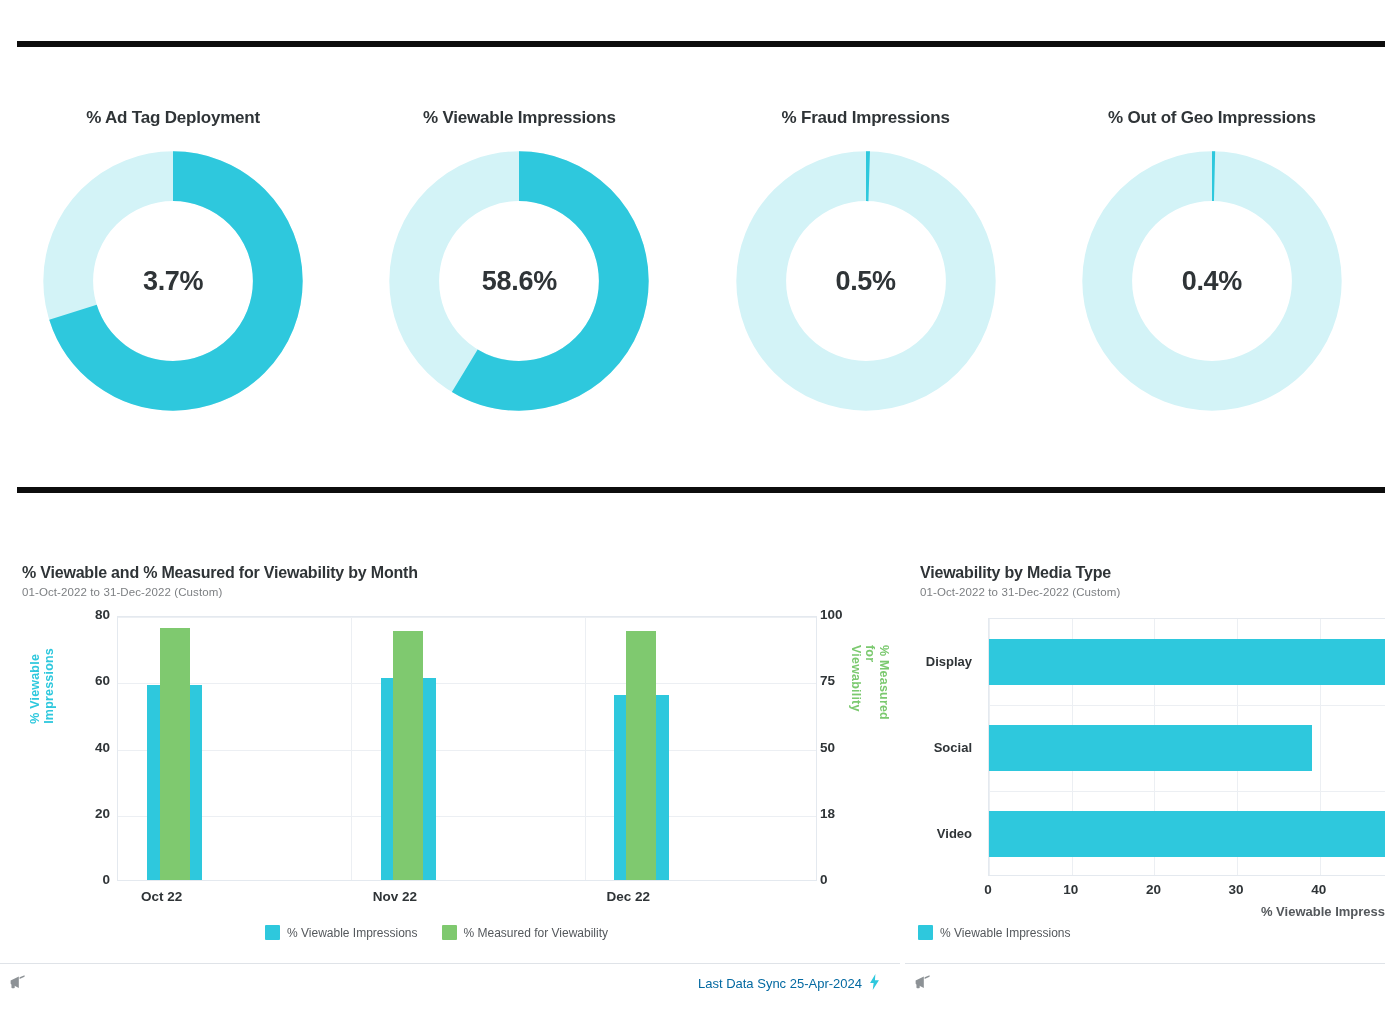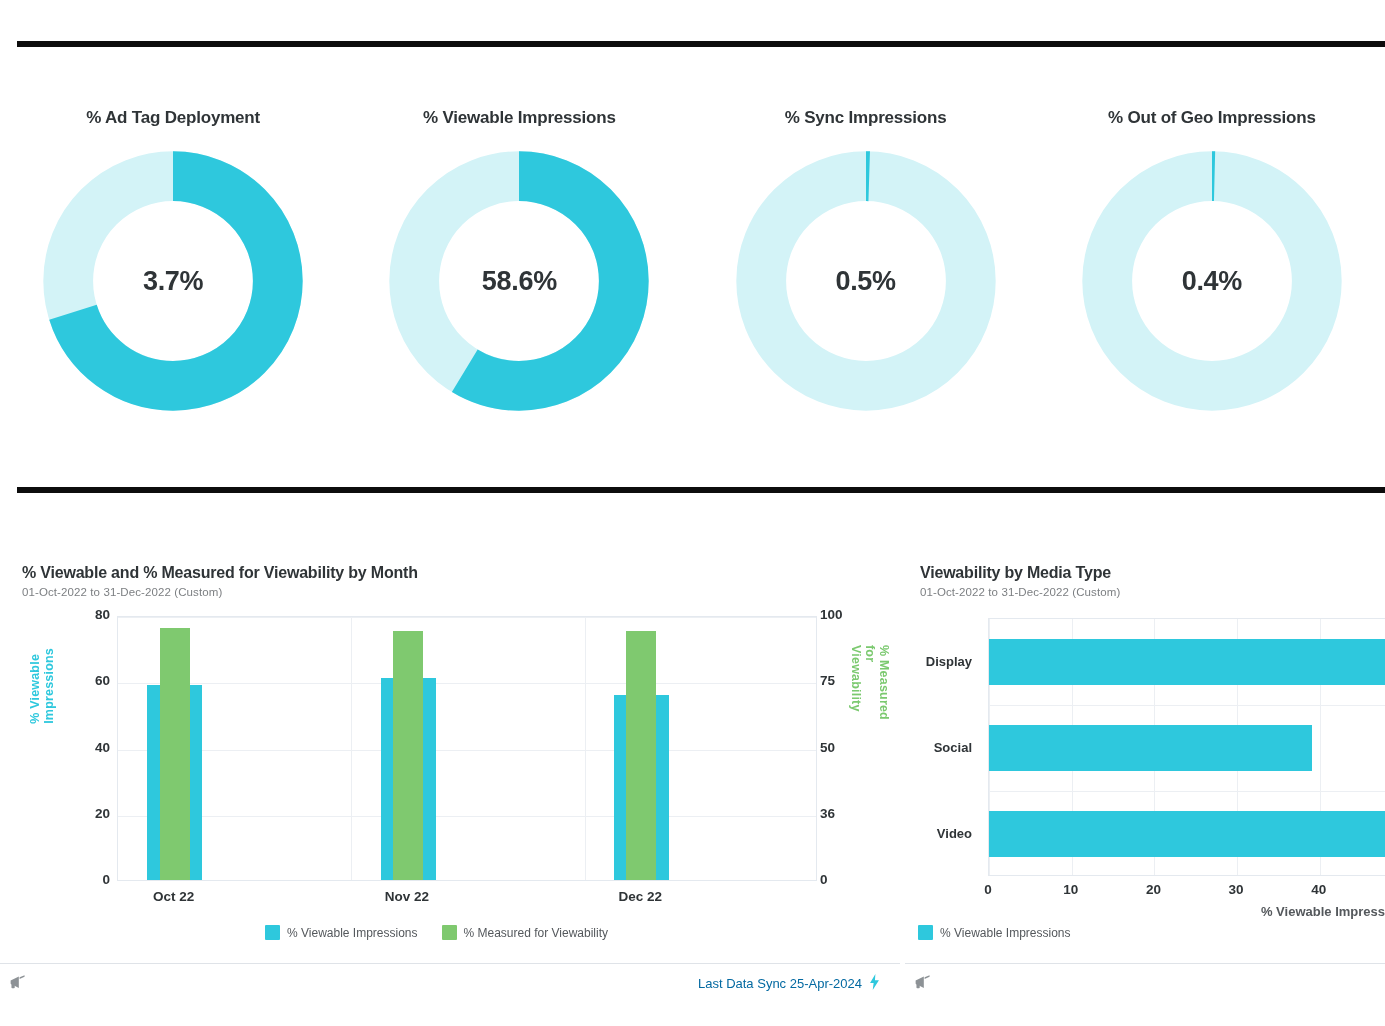--- a/index.html
+++ b/index.html
@@ -94,21 +94,21 @@
   .bargroup { position: absolute; bottom: 0; height: 100%; }
   .bar-blue {
     position: absolute; bottom: 0; width: 55px; left: 0;
     background: #2ec8dd;
   }
   .bar-green {
     position: absolute; bottom: 0; width: 30px; left: 12.5px;
     background: #7fc96f;
   }
   .xlabels {
-    position: absolute; left: 117px; top: 889px;
+    position: absolute; left: 105px; top: 889px;
     width: 700px; height: 20px; text-align: right;
   }
   .xlabels span {
     position: absolute; transform: translateX(-50%);
     font-size: 13.5px; font-weight: bold; color: #2f3437;
   }
   .legend {
     position: absolute; display: flex; align-items: center;
     gap: 24px;
   }
@@ -189,21 +189,21 @@
       <div class="donut-wrap">
         <svg viewBox="0 0 100 100">
           <circle cx="50" cy="50" r="40" fill="none" stroke="#d3f3f7" stroke-width="19"></circle>
           <circle class="donut-arc" cx="50" cy="50" r="40" fill="none" stroke="#2ec8dd" stroke-width="19" stroke-dasharray="147.2778636002895 251.32741228718345" transform="rotate(-90 50 50)"></circle>
         </svg>
         <div class="donut-value">58.6%</div>
       </div>
     </div>
 
     <div class="kpi-cell">
-      <div class="kpi-title">% Sync Impressions</div>
+      <div class="kpi-title">% Fraud Impressions</div>
       <div class="donut-wrap">
         <svg viewBox="0 0 100 100">
           <circle cx="50" cy="50" r="40" fill="none" stroke="#d3f3f7" stroke-width="19"></circle>
           <circle class="donut-arc" cx="50" cy="50" r="40" fill="none" stroke="#2ec8dd" stroke-width="19" stroke-dasharray="1.2566370614359172 251.32741228718345" transform="rotate(-90 50 50)"></circle>
         </svg>
         <div class="donut-value">0.5%</div>
       </div>
     </div>
 
     <div class="kpi-cell">
@@ -231,21 +231,21 @@
 
   <div class="tickcol ticks-left" id="ticks-left">
       <div style="top: 872px;">0</div>
       <div style="top: 805.75px;">20</div>
       <div style="top: 739.5px;">40</div>
       <div style="top: 673.25px;">60</div>
       <div style="top: 607px;">80</div>
     </div>
   <div class="tickcol ticks-right" id="ticks-right">
       <div style="top: 872px;">0</div>
-      <div style="top: 805.75px;">36</div>
+      <div style="top: 805.75px;">18</div>
       <div style="top: 739.5px;">50</div>
       <div style="top: 673.25px;">75</div>
       <div style="top: 607px;">100</div>
     </div>
 
   <div class="plot" id="combo-plot">
       <div class="grid-h" style="top: 198.75px;"></div>
       <div class="grid-h" style="top: 132.5px;"></div>
       <div class="grid-h" style="top: 66.25px;"></div>
       <div class="grid-h" style="top: 0px;"></div>

